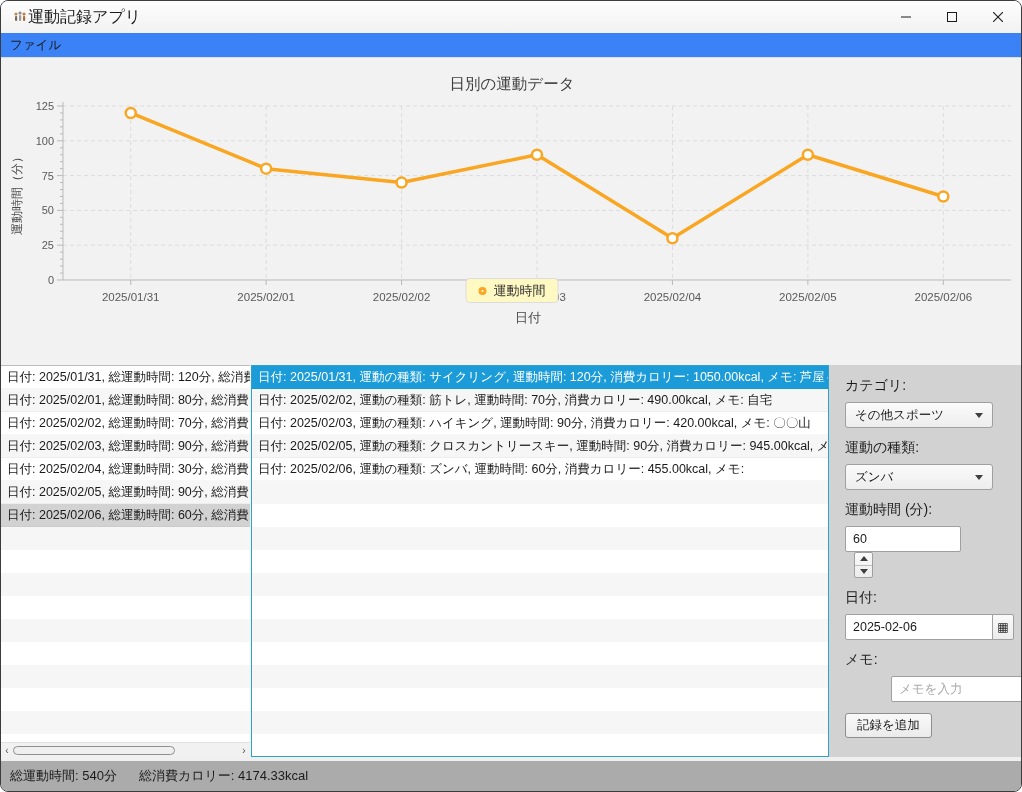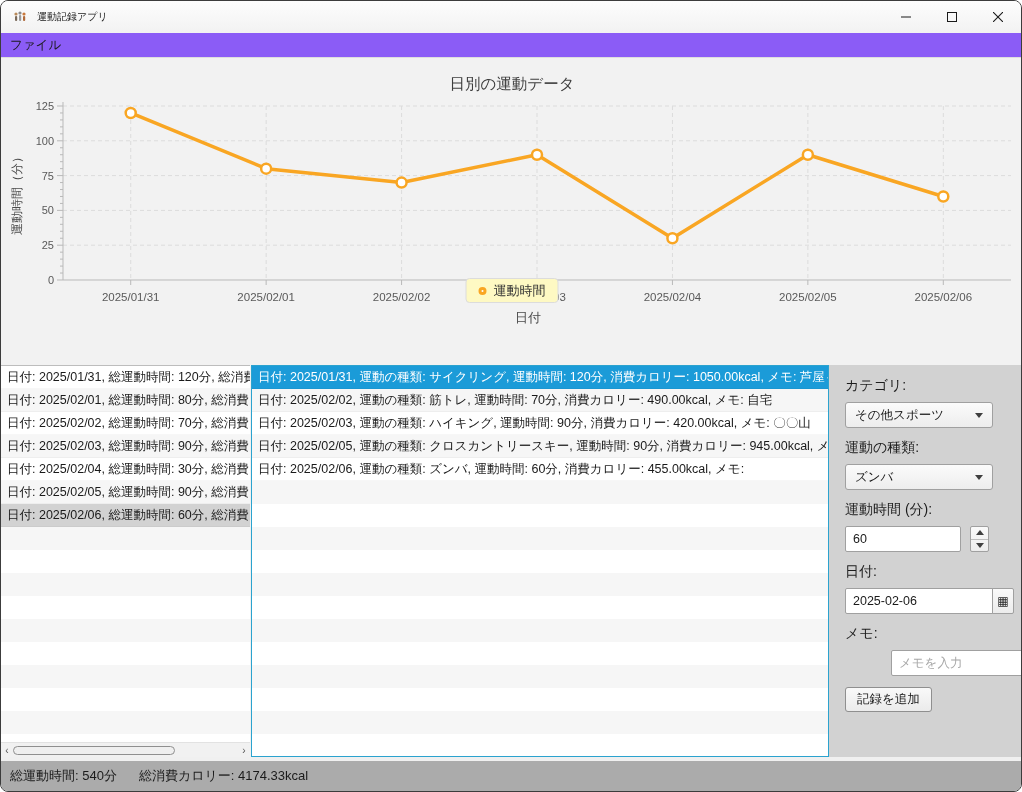--- a/index.html
+++ b/index.html
@@ -12,28 +12,28 @@
     overflow:hidden;
   }
 
   
   .titlebar {
     position:absolute; top:0; left:0; right:0; height:32px;
     background:linear-gradient(#fdfdfd,#f2f2f2);
     display:flex; align-items:center;
   }
   .app-icon { width:16px; height:16px; margin-left:11px; }
-  .titlebar-title { font-size:10px; color:#1a1a1a; margin-left:9px; flex:1; }
+  .titlebar-title { font-size:16px; color:#1a1a1a; flex:1; }
   .win-btns { display:flex; height:100%; }
   .win-btn { width:46px; height:100%; display:flex; align-items:center; justify-content:center; }
 
   
   .menubar {
     position:absolute; top:32px; left:0; right:0; height:25px;
-    background:#8b5cf6; border-bottom:1px solid #dedede;
+    background:#3b82f6; border-bottom:1px solid #dedede;
     display:flex; align-items:center;
   }
   .menu-item { font-size:12.5px; color:#1a1a1a; padding:0 9px; height:100%; display:flex; align-items:center; }
 
   
   .chart-region { position:absolute; top:57px; left:0; width:1022px; height:307px; background:#f2f2f2; }
   .chart-svg { position:absolute; top:0; left:0; }
   .legend-box {
     position:absolute; top:220px; left:50%; transform:translateX(-50%);
     height:25px; padding:0 12px; display:flex; align-items:center; gap:7px;
@@ -93,21 +93,21 @@
     display:flex; align-items:center; justify-content:space-between;
     font-size:12.5px; color:#1a1a1a;
   }
   .combo-arrow { width:0; height:0; border-left:4px solid transparent; border-right:4px solid transparent; border-top:5px solid #3f3f3f; }
   .txt-input {
     height:26px; border:1px solid #a0a0a0; border-radius:2px;
     font-size:12.5px; color:#1a1a1a; padding:0 7px;
     font-family:"Liberation Sans","DejaVu Sans",sans-serif; background:#ffffff;
   }
   .txt-input::placeholder { color:#a8a8a8; }
-  .num-row { display:flex; align-items:stretch; }
+  .num-row { display:flex; align-items:stretch;flex-direction:column; }
   .num-input { width:116px; }
   .spinner {
     width:19px; height:26px; margin-left:9px;
     border:1px solid #a0a0a0; border-radius:2px;
     display:flex; flex-direction:column; background:linear-gradient(#fafafa,#ececec);
   }
   .spin-btn { flex:1; display:flex; align-items:center; justify-content:center; }
   .spin-btn.up { border-bottom:1px solid #bdbdbd; }
   .tri-up { width:0; height:0; border-left:4px solid transparent; border-right:4px solid transparent; border-bottom:5px solid #3f3f3f; }
   .tri-down { width:0; height:0; border-left:4px solid transparent; border-right:4px solid transparent; border-top:5px solid #3f3f3f; }

